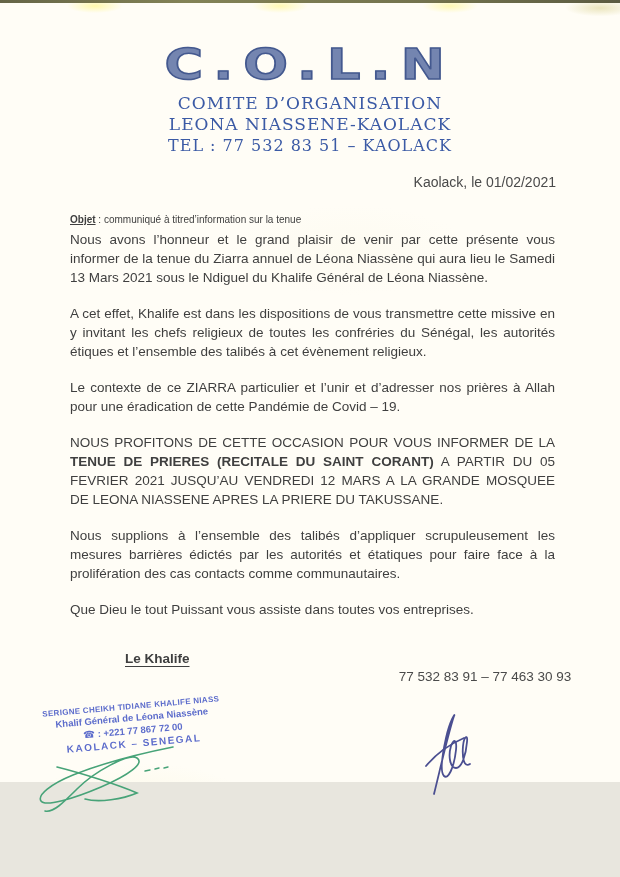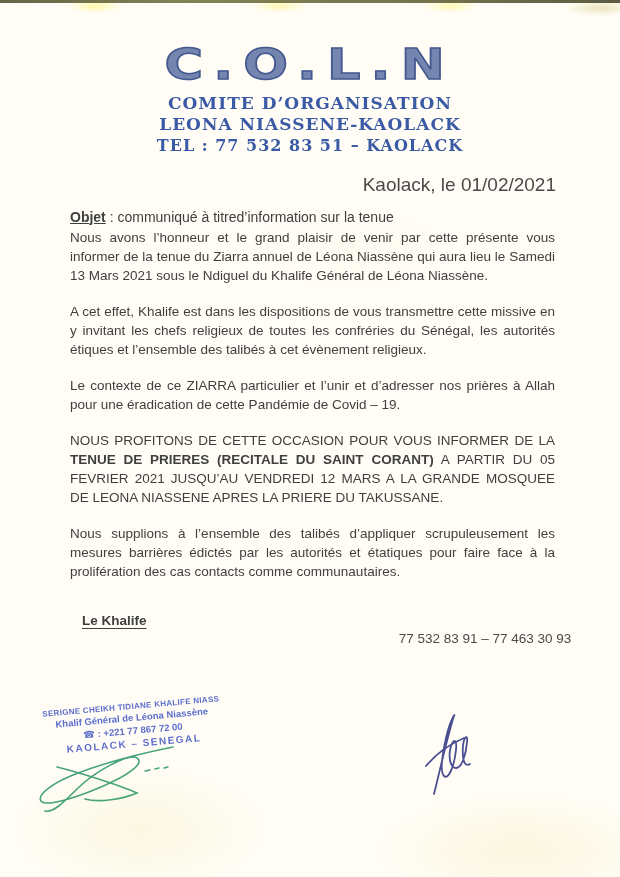--- a/index.html
+++ b/index.html
@@ -1,18 +1,18 @@
 <!DOCTYPE html>
 <html><head>
 <meta charset="utf-8">
 <style>
   html,body{margin:0;padding:0;}
   body{width:620px;height:877px;overflow:hidden;background:#e8e6de;}
   .page{
-    position:relative;width:620px;height:877px;
+    position:relative;width:620px;height:782px;
     background-color:#fffdf6;
     background-image:
       radial-gradient(ellipse 40px 10px at 95px 6px, rgba(255,244,80,.45), transparent 70%),
       radial-gradient(ellipse 40px 10px at 280px 6px, rgba(255,244,80,.40), transparent 70%),
       radial-gradient(ellipse 40px 10px at 450px 6px, rgba(255,244,80,.40), transparent 70%),
       radial-gradient(ellipse 50px 12px at 600px 8px, rgba(210,200,120,.45), transparent 70%),
       radial-gradient(ellipse 180px 90px at 140px 830px, rgba(248,243,210,.55), transparent 75%),
       radial-gradient(ellipse 200px 80px at 520px 850px, rgba(248,241,205,.55), transparent 75%),
       radial-gradient(ellipse 160px 60px at 350px 250px, rgba(250,247,230,.35), transparent 75%);
     font-family:"Liberation Sans","DejaVu Sans",sans-serif;
@@ -32,52 +32,53 @@
     letter-spacing:9px;
     color:#7485b0;
     -webkit-text-stroke:1.6px #44598f;
     text-shadow:0 0 1px #44598f;
     transform:scaleX(1.12) scaleY(0.92);
     margin:0;
     line-height:1;
   }
   .org-line{
     font-family:"DejaVu Serif","Liberation Serif",serif;
-    font-weight:bold;
+    font-weight:normal;
     color:#3b5aa5;
     letter-spacing:1px;
     line-height:1.25;
   }
   .org-line.l1{font-size:17px;margin-top:6px;}
   .org-line.l2{font-size:17px;}
   .org-line.l3{font-size:16px;}
   .date-line{
     text-align:right;
     padding-right:64px;
     margin-top:18px;
-    font-size:19px;
+    font-size:14px;
     color:#4a4a4a;
   }
   .content{ padding:0 65px 0 70px; }
-  .subject{ margin-top:12px; font-size:14px; line-height:19px; }
+  .subject{ margin-top:20px; font-size:10px; line-height:19px; }
   .subject .lbl{ font-weight:bold; text-decoration:underline; }
   .subject .line2{ padding-left:48px; }
   p.para{
     font-size:13.5px;
     line-height:19px;
     text-align:justify;
     margin:0 0 17px 0;
   }
   p.para.first{ margin-top:1px; }
   .bold{ font-weight:bold;margin-top:12px; }
   .sig-row{
     display:flex;
     justify-content:space-between;
     margin-top:30px;
     padding:0 20px 0 82px;
+    margin-left:43px;
   }
   .sig-title{
     font-size:13.5px;
     font-weight:bold;
     text-decoration:underline;
     text-underline-offset:3px;
   }
   .sig-right{ width:230px; text-align:center; }
   .phones{ font-size:13.5px; margin-top:20px; color:#4a4a4a; }
   .stamp{
@@ -115,20 +116,21 @@
   <div class="content">
     <div class="subject">
       <div><span class="lbl">Objet</span><span> : </span><span>communiqué à titred’information sur la tenue</span></div>
     </div>
 
     <p class="para first">Nous avons l’honneur et le grand plaisir de venir par cette présente vous informer de la tenue du Ziarra annuel de Léona Niassène qui aura lieu le Samedi 13 Mars 2021 sous le Ndiguel du Khalife Général de Léona Niassène.</p>
     <p class="para">A cet effet, Khalife est dans les dispositions de vous transmettre cette missive en y invitant les chefs religieux de toutes les confréries du Sénégal, les autorités étiques et l’ensemble des talibés à cet évènement religieux.</p>
     <p class="para">Le contexte de ce ZIARRA particulier et l’unir et d’adresser nos prières à Allah pour une éradication de cette Pandémie de Covid – 19.</p>
     <p class="para"><span>NOUS PROFITONS DE CETTE OCCASION POUR VOUS INFORMER DE LA </span><span class="bold">TENUE DE PRIERES (RECITALE DU SAINT CORANT)</span><span> A PARTIR DU 05 FEVRIER 2021 JUSQU’AU VENDREDI 12 MARS A LA GRANDE MOSQUEE DE LEONA NIASSENE APRES LA PRIERE DU TAKUSSANE.</span></p>
     <p class="para">Nous supplions à l’ensemble des talibés d’appliquer scrupuleusement les mesures barrières édictés par les autorités et étatiques pour faire face à la prolifération des cas contacts comme communautaires.</p>
+    <p class="para">Que Dieu le tout Puissant vous assiste dans toutes vos entreprises.</p>
   </div>
 
   <div class="sig-row">
     <div class="sig-left">
       <span class="sig-title">Le Khalife</span>
     </div>
     <div class="sig-right">
       <div class="phones">77 532 83 91 – 77 463 30 93</div>
     </div>
   </div>

